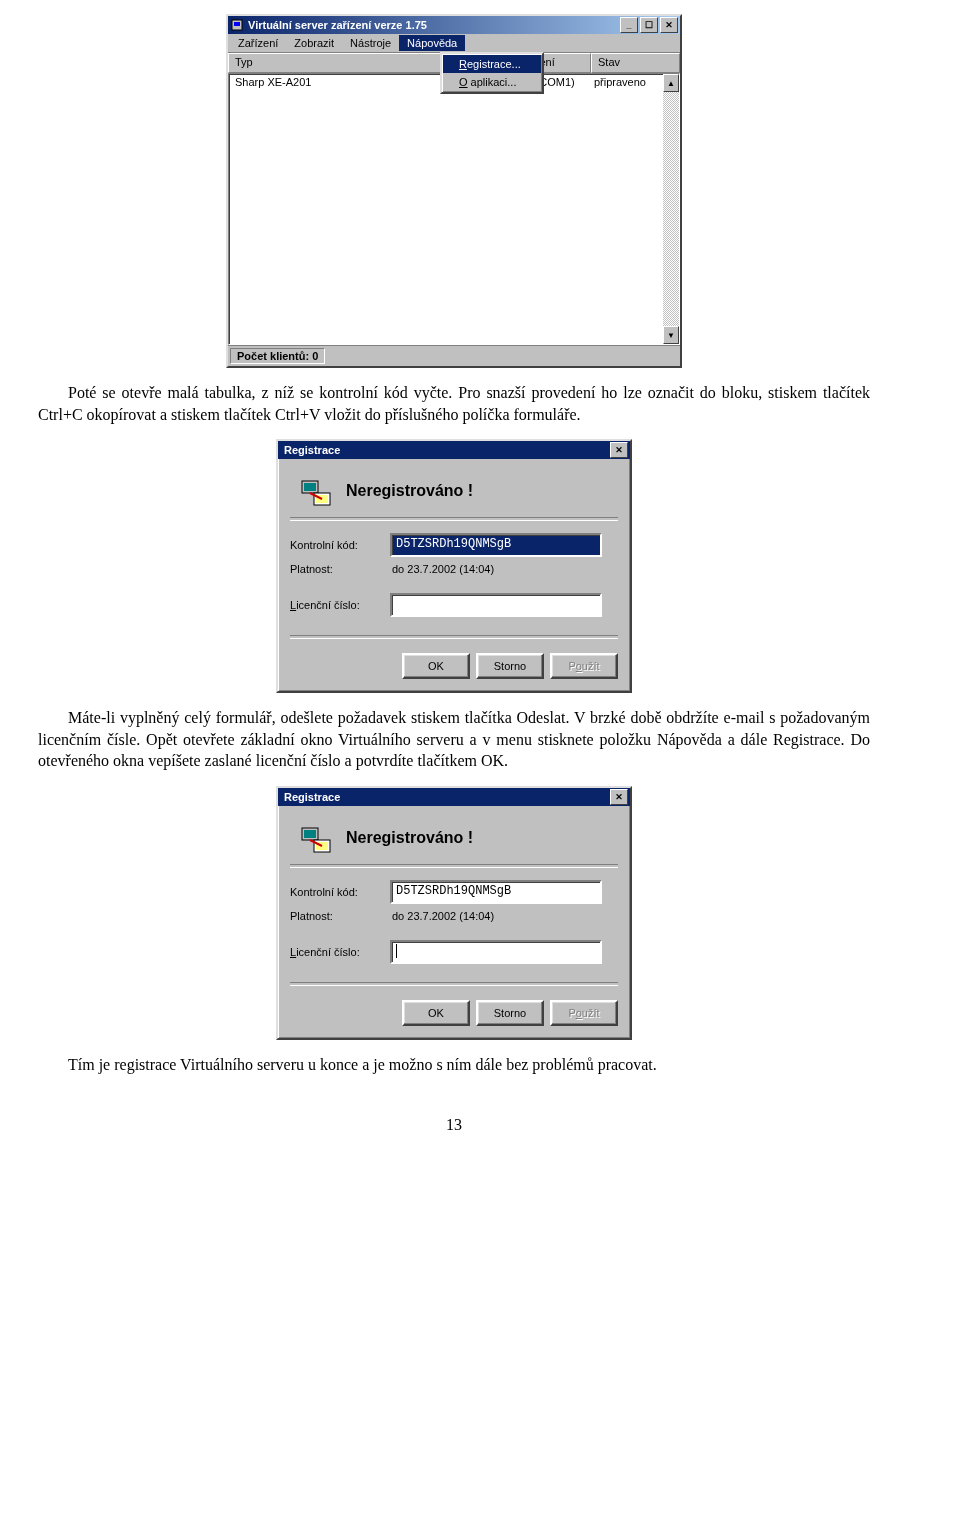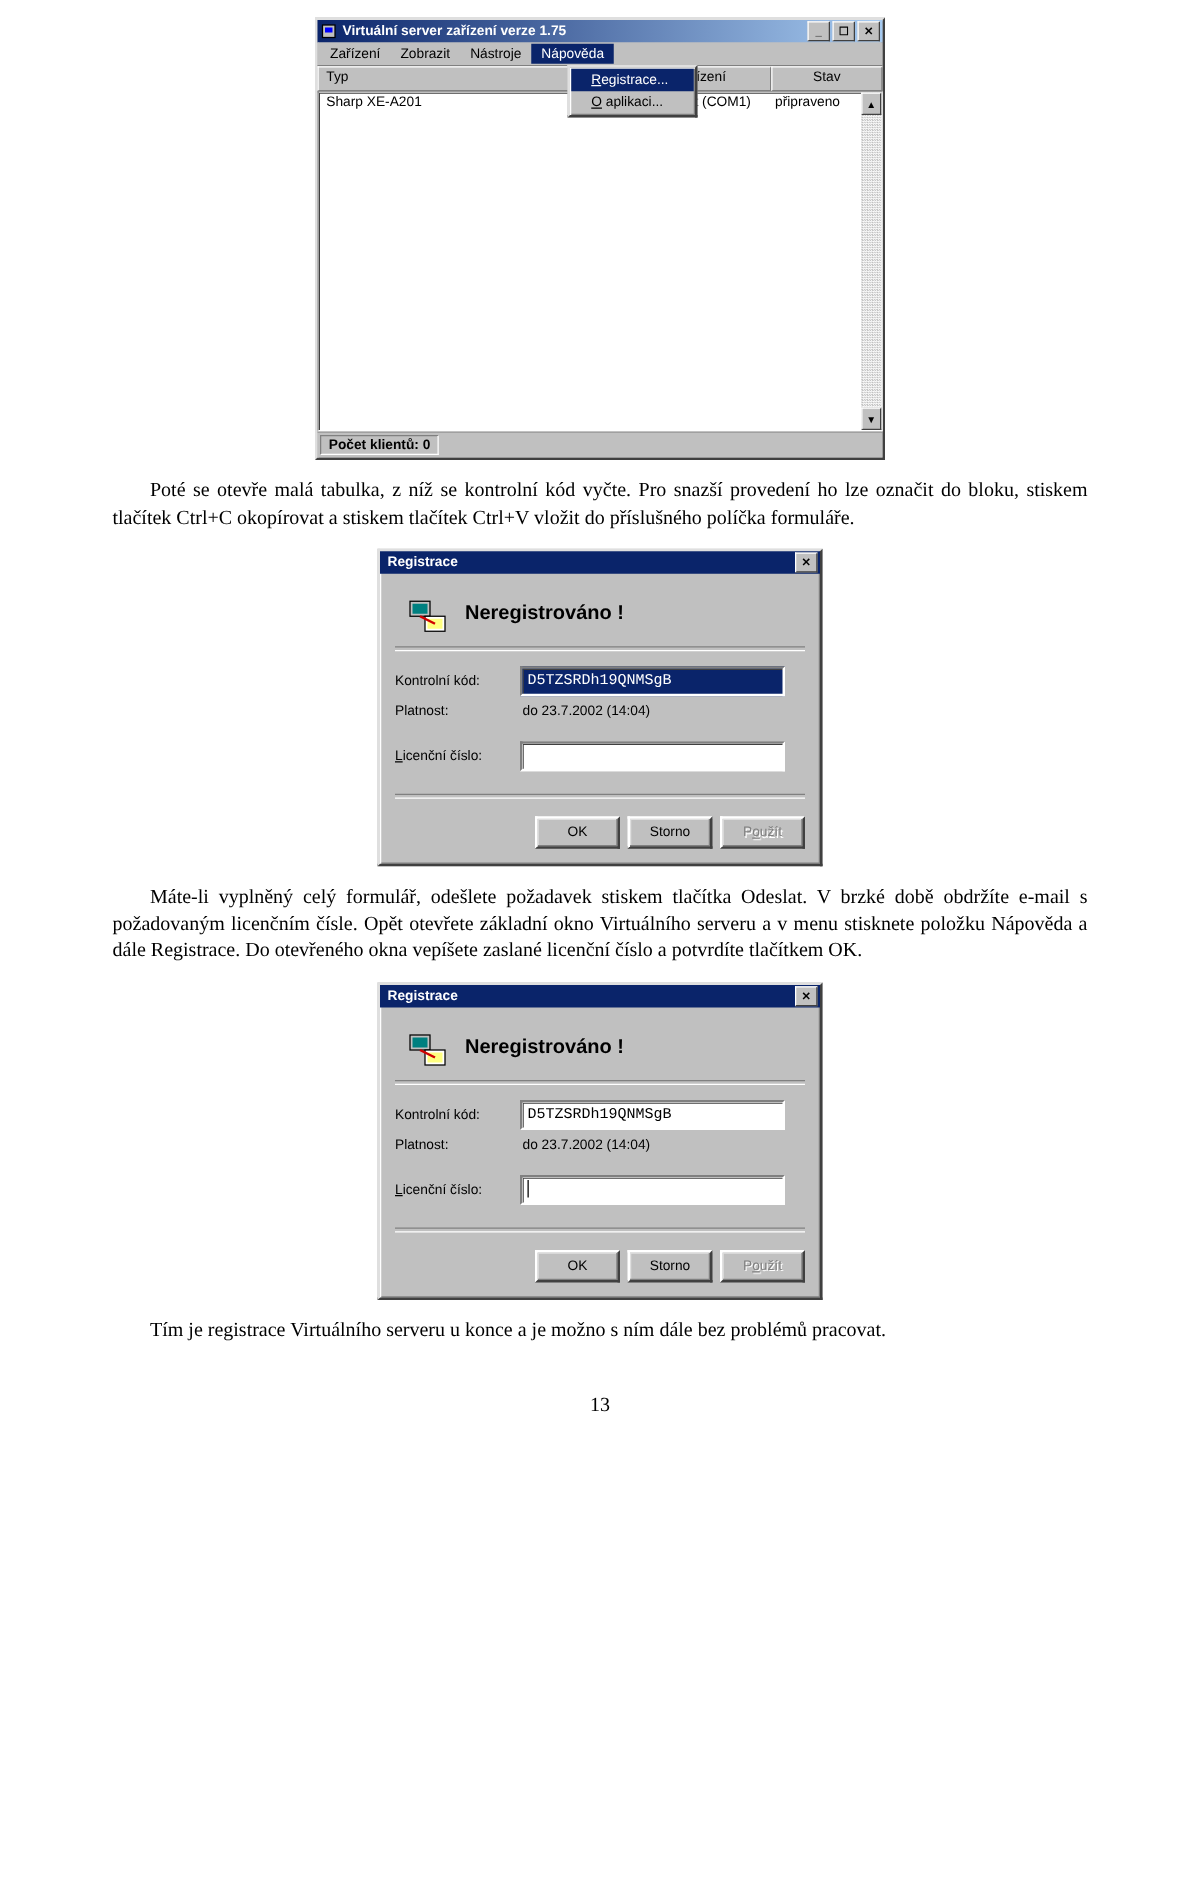--- a/index.html
+++ b/index.html
@@ -5,21 +5,21 @@
   body {
     margin: 0;
     padding: 0;
     background: #fff;
     font-family: "Times New Roman", serif;
     font-size: 16px;
     color: #000;
     width: 960px;
   }
   .page {
-    padding: 0 90px 40px 90px;
+    padding: 0 90px 40px 38px;
   }
   p.body-text {
     text-align: justify;
     margin: 14px 0;
     line-height: 1.35;
   }
   p.body-text .indent {
     display: inline-block;
     width: 30px;
   }
@@ -256,29 +256,29 @@
             <div class="win-btn">_</div>
             <div class="win-btn">☐</div>
             <div class="win-btn">✕</div>
           </div>
         </div>
         <div class="menubar" style="position:relative;align-items:center;">
           <div class="menu-item"><span>Zařízení</span></div>
           <div class="menu-item"><span>Zobrazit</span></div>
           <div class="menu-item"><span>Nástroje</span></div>
           <div class="menu-item open"><span>Nápověda</span></div>
-          <div class="dropdown" style="left:200px; top:18px;">
+          <div class="dropdown" style="left:212px; top:18px;">
             <div class="ditem" style="background:#0a246a;color:#fff;"><u>R</u><span>egistrace...</span></div>
             <div class="ditem"><u>O</u> aplikaci...</div>
           </div>
         </div>
         <div class="header-row">
           <div class="col" style="width:200px;">Typ</div>
           <div class="col" style="width:135px;">Komunikační zařízení</div>
-          <div class="col" style="flex:1;text-align:center;">Stav</div>
+          <div class="col" style="flex:1;">Stav</div>
         </div>
         <div class="data-area">
           <div style="flex:1;">
             <div class="data-row">
               <div class="cell" style="width:200px;">Sharp XE-A201</div>
               <div class="cell" style="width:135px;">Komunikační port (COM1)</div>
               <div class="cell">připraveno</div>
             </div>
           </div>
           <div class="vscroll">

